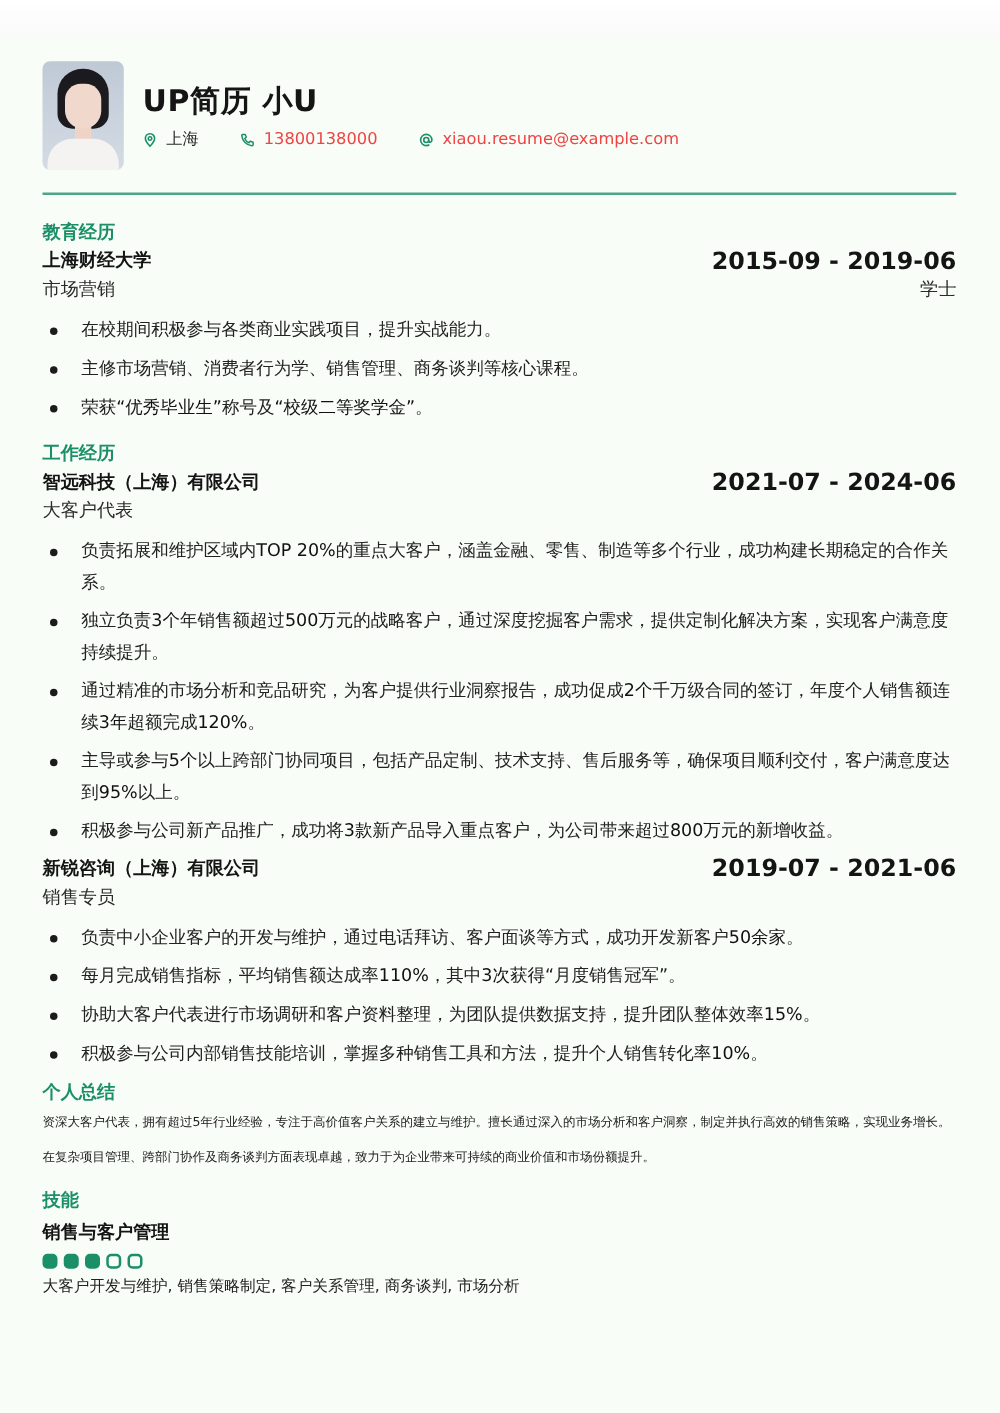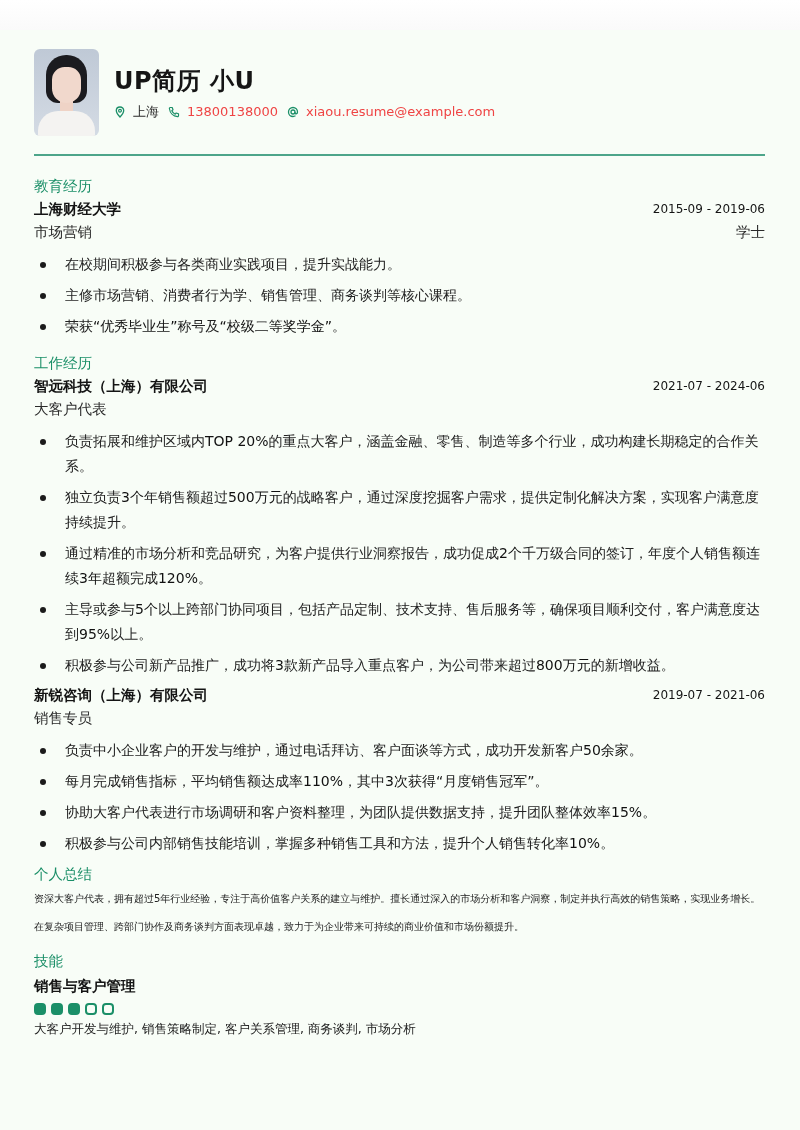--- a/index.html
+++ b/index.html
@@ -40,35 +40,35 @@
       position: absolute; left: 26px; top: 50px; width: 13px; height: 14px;
       background: #efd3c6;
     }
     .head-info { margin-left: 15px; }
     .name {
       font-size: 24px; font-weight: bold; color: #151515;
       margin-top: 18px; line-height: 28px; letter-spacing: 0.5px;
     }
     .contact {
       display: flex; align-items: center; margin-top: 8px;
-      font-size: 13px; color: #2a2a2a; line-height: 18px;
+      font-size: 13px; color: #2a2a2a; line-height: 18px; gap: 24px;
     }
     .contact .ico { width: 12px; height: 12px; margin-right: 7px; display: inline-block; }
     .contact .item { display: flex; align-items: center; margin-right: 9px; }
     .contact a { color: #ef4444; }
     .divider {
       height: 2px; background: #4da58a; margin-top: 17px; width: 731px;
     }
     
     .section-title {
-      font-size: 14.5px; font-weight: normal; color: #1b8f68; line-height: 20px;
+      font-size: 14.5px; font-weight: bold; color: #1b8f68; line-height: 20px;
     }
     .row { display: flex; justify-content: space-between; align-items: center; }
     .entry-title { font-size: 14.5px; font-weight: bold; color: #141414; line-height: 22px; }
-    .entry-date { font-size: 12px; font-weight: normal; color: #141414; line-height: 22px; }
+    .entry-date { font-size: 19px; font-weight: bold; color: #141414; line-height: 22px; }
     .entry-sub { font-size: 14.5px; color: #2a2a2a; line-height: 24px; }
     ul.bullets { list-style: none; margin-top: 8px; }
     ul.bullets li {
       position: relative; padding-left: 31px; font-size: 14px; line-height: 25px;
       color: #222; margin-bottom: 6px; padding-right: 0;
     }
     ul.bullets li::before {
       content: ""; position: absolute; left: 6px; top: 10px; width: 6px; height: 6px;
       border-radius: 50%; background: #1b1b1b;
     }

